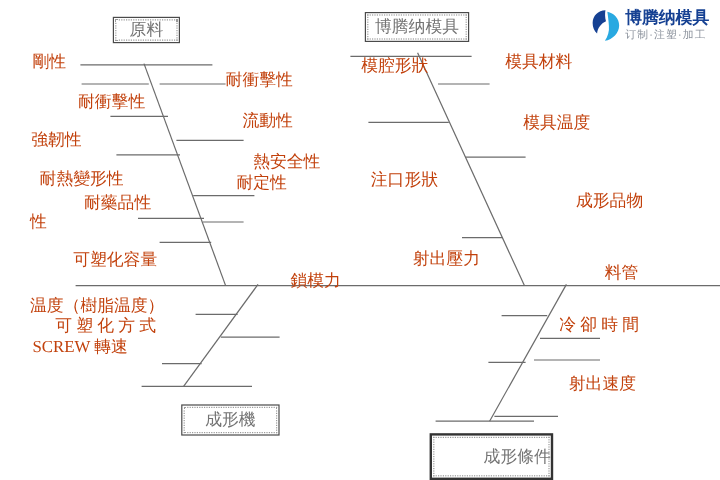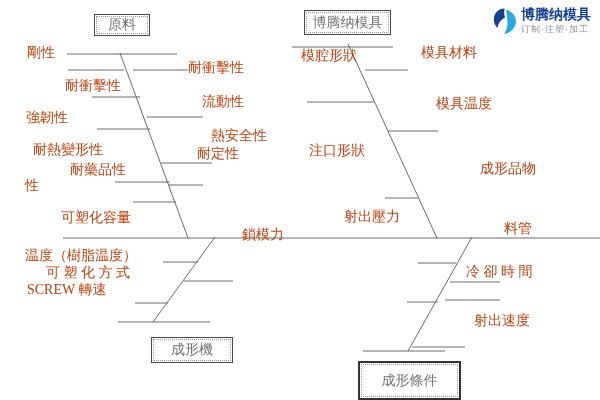--- a/index.html
+++ b/index.html
@@ -4,21 +4,21 @@
 <style>
   html,body{margin:0;padding:0;background:#ffffff;}
   #canvas{position:relative;width:600px;height:400px;background:#ffffff;overflow:hidden;
           font-family:"Liberation Serif","DejaVu Serif",serif;}
   #lines{position:absolute;left:0;top:0;}
   .label{position:absolute;font-size:14px;line-height:1.1;color:#c2410c;white-space:pre;}
   .cat-box{position:absolute;border:1px solid #4a4a4a;background:transparent;
            display:flex;align-items:center;justify-content:center;}
   .cat-box::before{content:"";position:absolute;inset:1px;border:1px dotted #9a9a9a;}
   .cat-box .cat-label{position:relative;font-size:14px;color:#737373;white-space:nowrap;z-index:1;}
-  .cat-box.thick{border-width:2px;border-color:#333;}
+  .cat-box.thick{border-width:2px;border-color:#333;justify-content:flex-end;}
   #logo{position:absolute;left:492px;top:6px;display:flex;align-items:center;}
   #logo-text{margin-left:3px;display:flex;flex-direction:column;}
   #logo-title{font-family:"Liberation Sans","DejaVu Sans",sans-serif;font-weight:bold;
               font-size:14px;line-height:15px;color:#164193;white-space:nowrap;}
   #logo-sub{font-family:"Liberation Sans","DejaVu Sans",sans-serif;font-size:9px;
             letter-spacing:1px;color:#8b929c;white-space:nowrap;margin-top:1px;}
 </style>
 </head>
 <body>
 

